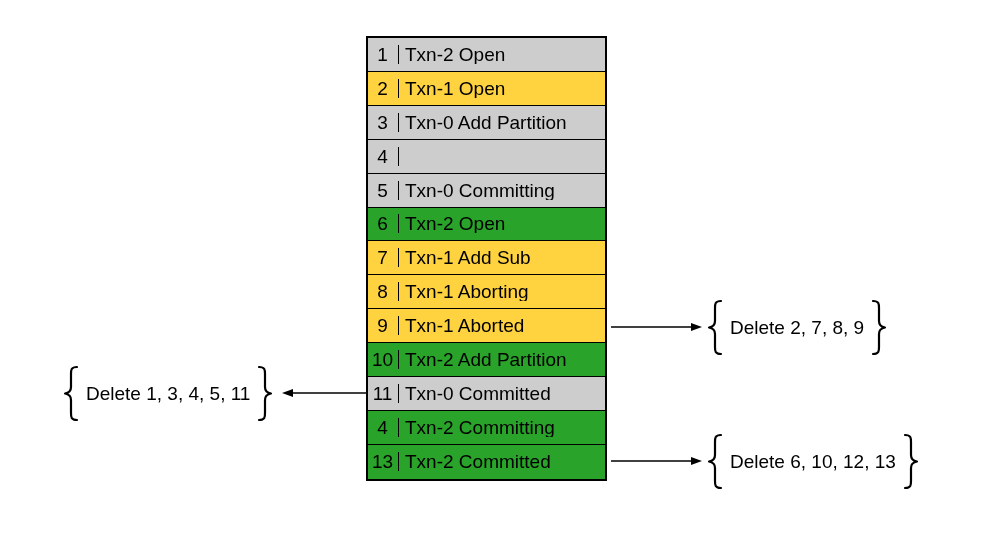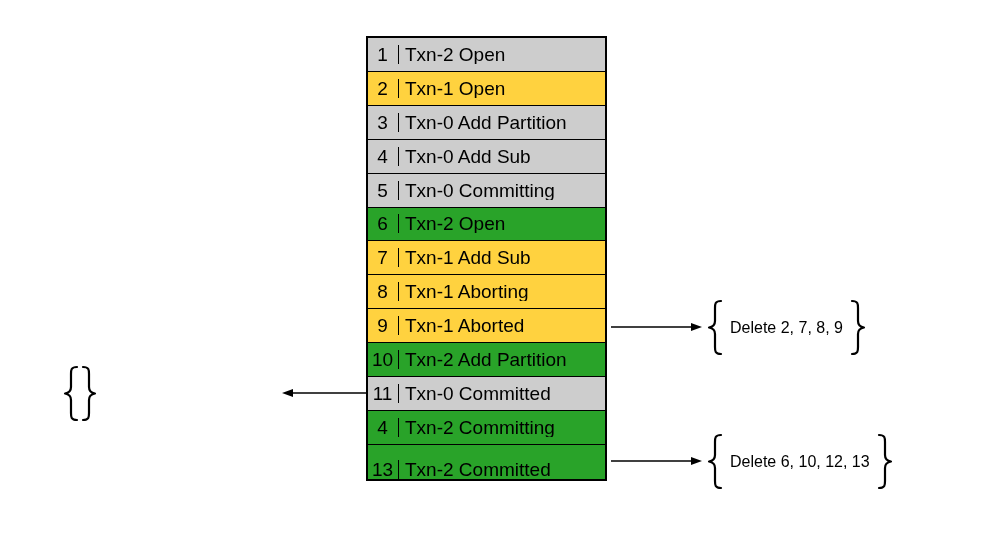--- a/index.html
+++ b/index.html
@@ -36,21 +36,20 @@
   }
   .log-row {
     display: flex;
     height: 33.92px;
     box-sizing: border-box;
     border-bottom: 1px solid #000000;
     align-items: center;
   }
   .log-row:last-child {
     border-bottom: none;
-    align-items: flex-end;
   }
   .log-row .idx {
     width: 31px;
     flex: 0 0 31px;
     box-sizing: border-box;
     border-right: 1px solid #000000;
     text-align: center;
     font-size: 19px;
     color: #000000;
     line-height: 1;
@@ -84,21 +83,21 @@
     position: absolute;
     display: flex;
     align-items: center;
     white-space: nowrap;
   }
   .annot .brace {
     display: block;
     flex: 0 0 auto;
   }
   .annot .annot-text {
-    font-size: 16px;
+    font-size: 19px;
     color: #000000;
     line-height: 1;
     padding: 0 6px;
   }
 </style>
 </head>
 <body>
 
 <div id="canvas">
 
@@ -110,21 +109,20 @@
       <div class="log-row fill-yellow">
         <div class="idx">2</div>
         <div class="lbl">Txn-1 Open</div>
       </div>
       <div class="log-row fill-gray">
         <div class="idx">3</div>
         <div class="lbl">Txn-0 Add Partition</div>
       </div>
       <div class="log-row fill-gray">
         <div class="idx">4</div>
-        <div class="lbl">Txn-0 Add Sub</div>
       </div>
       <div class="log-row fill-gray">
         <div class="idx">5</div>
         <div class="lbl">Txn-0 Committing</div>
       </div>
       <div class="log-row fill-green">
         <div class="idx">6</div>
         <div class="lbl">Txn-2 Open</div>
       </div>
       <div class="log-row fill-yellow">
@@ -185,20 +183,21 @@
     <span class="annot-text">Delete 2, 7, 8, 9</span>
     <svg class="brace" width="18" height="57" viewBox="0 0 18 57">
       <path d="M3 2 C9 2 9 5 9 9 L9 22 C9 26 12 28 15 28.5 C12 29 9 31 9 35 L9 48 C9 52 9 55 3 55" fill="none" stroke="#000000" stroke-width="2.2" stroke-linecap="round" stroke-linejoin="round"></path>
     </svg>
   </div>
 
   <div class="annot" style="left:62px; top:365px;">
     <svg class="brace" width="18" height="57" viewBox="0 0 18 57">
       <path d="M15 2 C9 2 9 5 9 9 L9 22 C9 26 6 28 3 28.5 C6 29 9 31 9 35 L9 48 C9 52 9 55 15 55" fill="none" stroke="#000000" stroke-width="2.2" stroke-linecap="round" stroke-linejoin="round"></path>
     </svg>
+    <span class="annot-text">Delete 1, 3, 4, 5, 11</span>
     <svg class="brace" width="18" height="57" viewBox="0 0 18 57">
       <path d="M3 2 C9 2 9 5 9 9 L9 22 C9 26 12 28 15 28.5 C12 29 9 31 9 35 L9 48 C9 52 9 55 3 55" fill="none" stroke="#000000" stroke-width="2.2" stroke-linecap="round" stroke-linejoin="round"></path>
     </svg>
   </div>
 
   <div class="annot" style="left:706px; top:433px;justify-content:flex-end;">
     <svg class="brace" width="18" height="57" viewBox="0 0 18 57">
       <path d="M15 2 C9 2 9 5 9 9 L9 22 C9 26 6 28 3 28.5 C6 29 9 31 9 35 L9 48 C9 52 9 55 15 55" fill="none" stroke="#000000" stroke-width="2.2" stroke-linecap="round" stroke-linejoin="round"></path>
     </svg>
     <span class="annot-text">Delete 6, 10, 12, 13</span>

